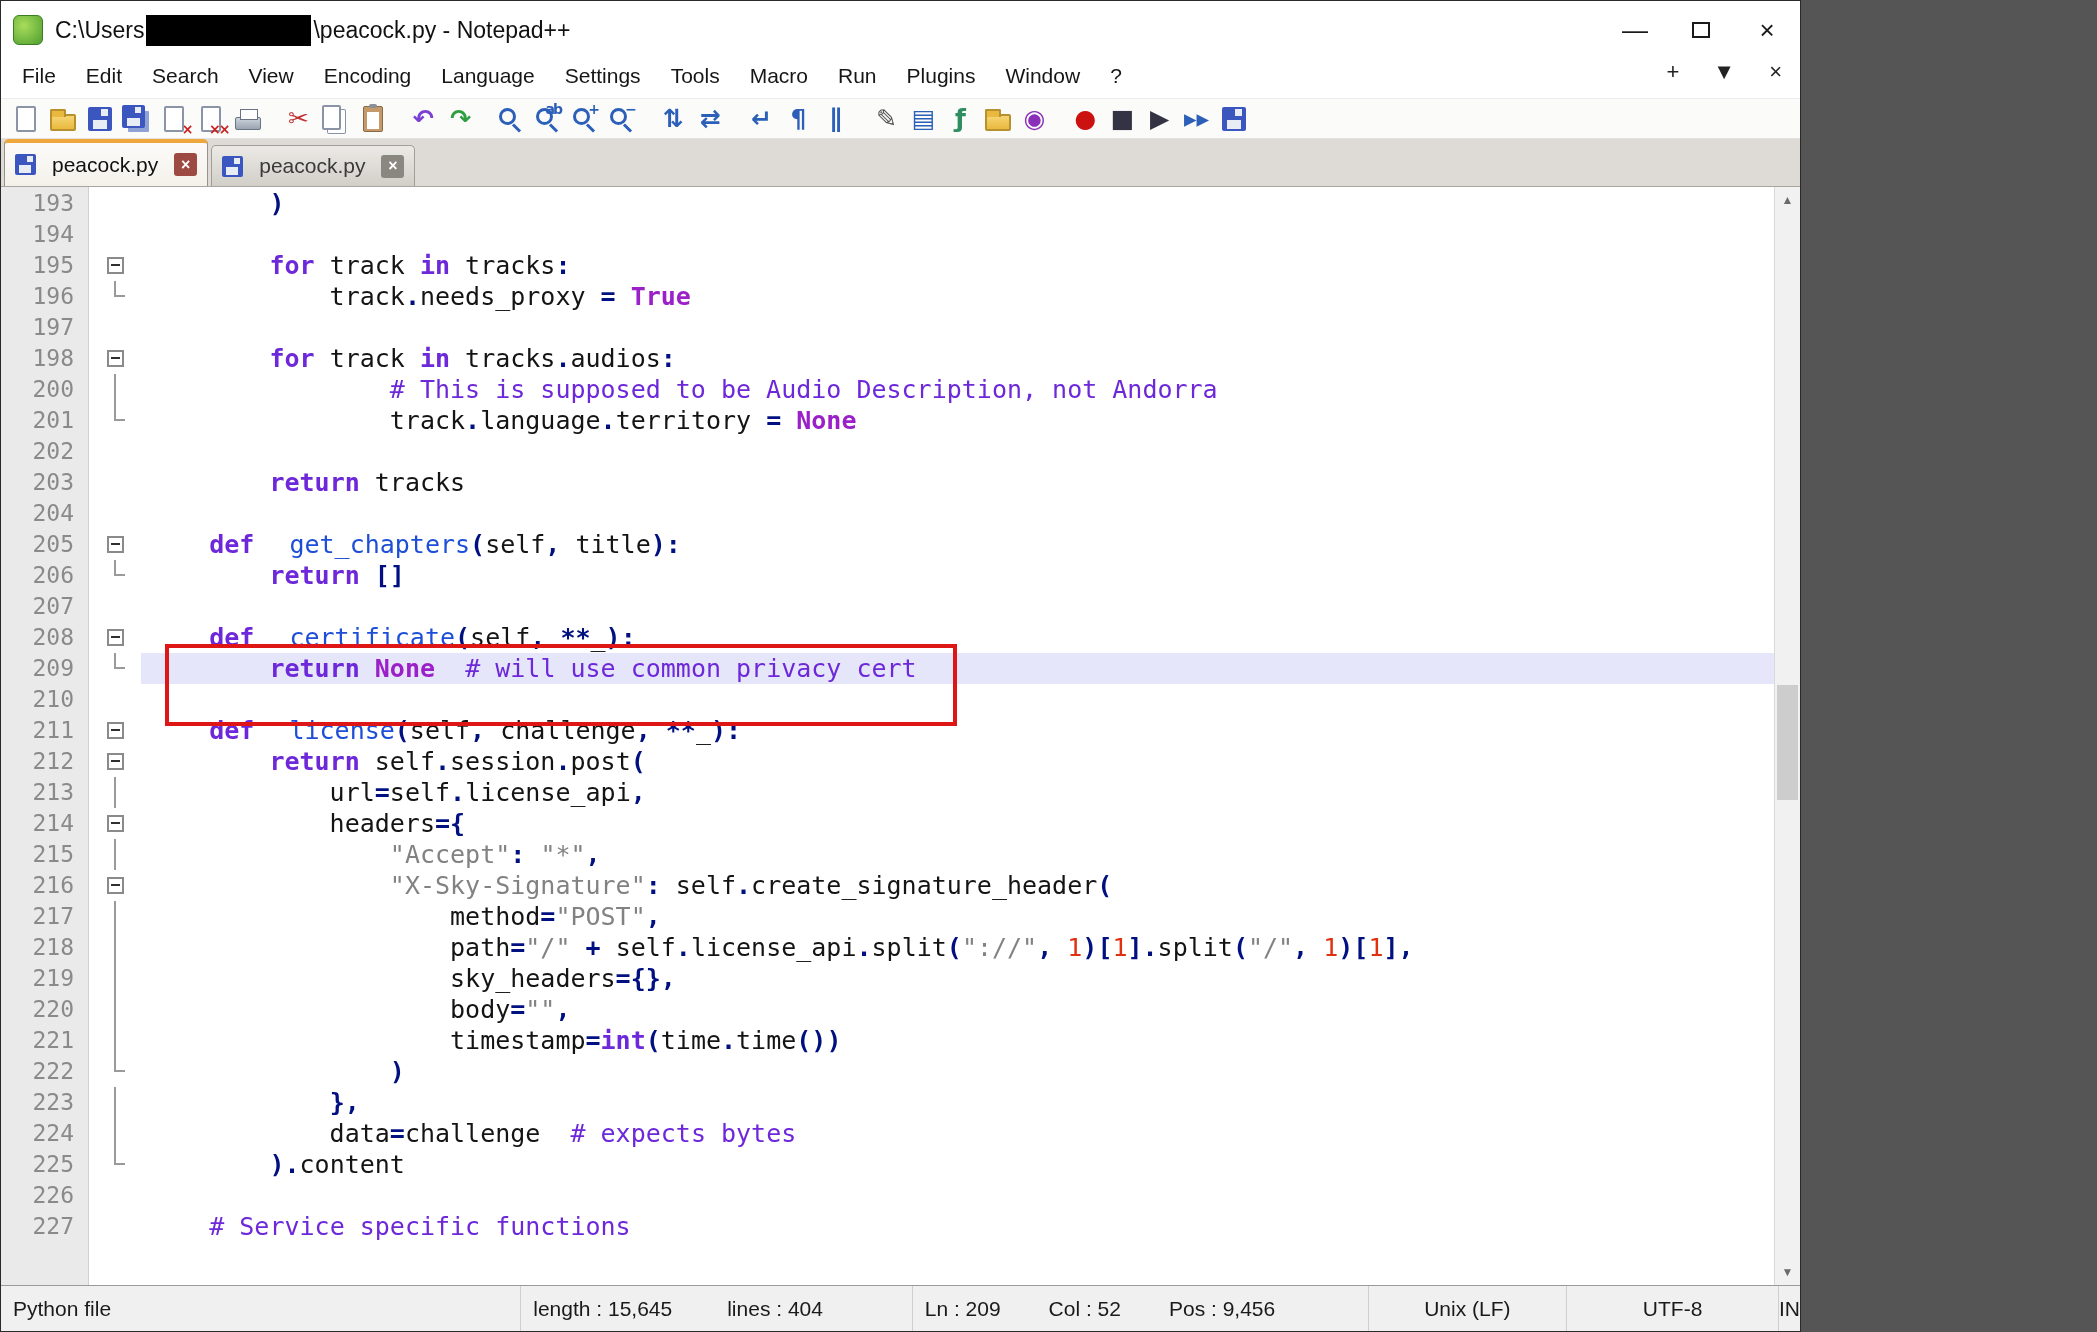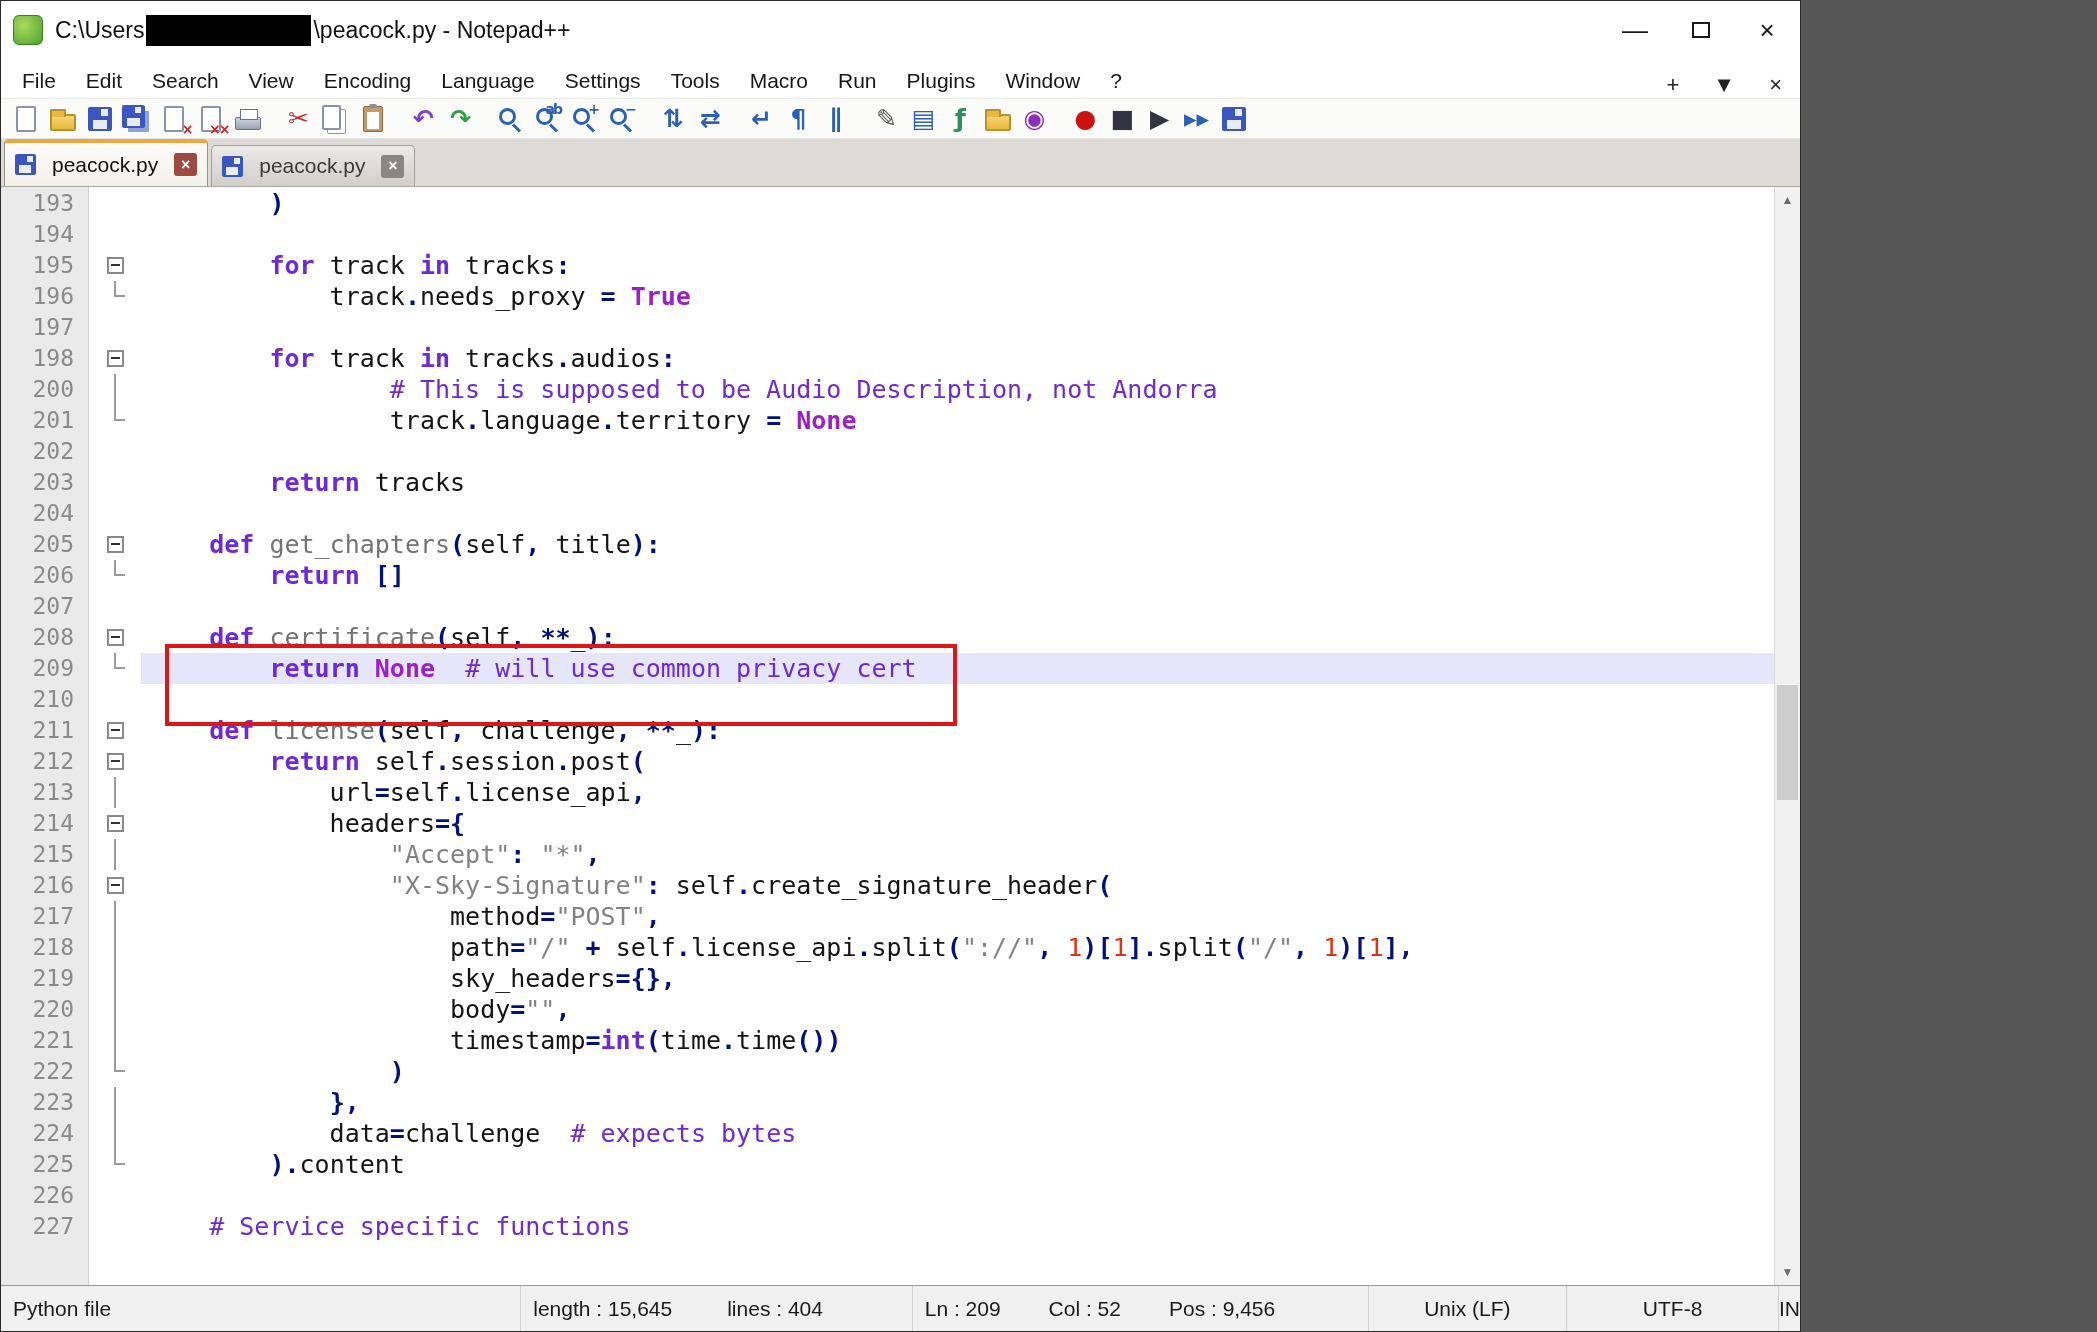--- a/index.html
+++ b/index.html
@@ -12,21 +12,21 @@
   
   .titlebar{height:58px;flex:none;display:flex;align-items:center;background:#fff;padding-left:12px;font-size:23px;color:#111;}
   .app-icon{width:30px;height:30px;border-radius:6px;margin-right:12px;
     background:radial-gradient(circle at 35% 35%, #a8dd5c, #4f9e2f);border:1px solid #3c7d22;flex:none;}
   .title-text{display:flex;align-items:center;white-space:pre;}
   .redact{display:inline-block;width:165px;height:31px;background:#000;margin:0 2px;}
   .win-controls{margin-left:auto;display:flex;height:100%;}
   .win-btn{width:66px;display:flex;align-items:center;justify-content:center;font-size:26px;color:#1a1a1a;}
   .max-box{width:18px;height:16px;border:2px solid #1a1a1a;display:inline-block;}
   
-  .menubar{height:40px;flex:none;display:flex;align-items:flex-end;background:#fff;font-size:21px;color:#161616;padding-left:6px;border-bottom:1px solid #ececec;}
+  .menubar{height:40px;flex:none;display:flex;align-items:flex-start;background:#fff;font-size:21px;color:#161616;padding-left:6px;border-bottom:1px solid #ececec;}
   .menu-item{padding:5px 15px;cursor:default;}
   .menu-right{margin-left:auto;display:flex;align-items:center;gap:34px;padding-right:18px;font-size:22px;color:#222;}
   
   .toolbar{height:40px;flex:none;display:flex;align-items:center;background:#fbfbfa;border-bottom:1px solid #e2e2e0;padding-left:6px;}
   .tb-btn{width:35px;height:35px;display:flex;align-items:center;justify-content:center;margin:0 1px;border-radius:3px;}
   .tb-sep{width:14px;height:100%;}
   .ic-glyph{font-family:"DejaVu Sans",sans-serif;font-size:25px;line-height:1;font-weight:bold;position:relative;}
   .ic{position:relative;}
   .ic-page{width:20px;height:26px;background:#fff;border:2px solid #8a94a6;border-radius:2px;}
   .ic-page2{width:19px;height:25px;background:#fff;border:2px solid #8a94a6;border-radius:2px;box-shadow:5px 4px 0 -1px #fff,5px 4px 0 0 #8a94a6;margin:-3px 4px 0 -4px;}
@@ -68,21 +68,21 @@
   .fold.line-v::before{content:"";position:absolute;left:25px;top:0;bottom:0;border-left:2px solid #9a9a9a;}
   .fold.corner::before{content:"";position:absolute;left:25px;top:0;height:16px;border-left:2px solid #9a9a9a;}
   .fold.corner::after{content:"";position:absolute;left:25px;top:14px;width:11px;border-top:2px solid #9a9a9a;}
   .fbox{width:17px;height:17px;background:#fff;border:2px solid #8a8a8a;position:relative;}
   .fbox::after{content:"";position:absolute;left:2px;right:2px;top:5px;border-top:2px solid #303030;}
   .code{flex:1;font:25px/31px "DejaVu Sans Mono",monospace;white-space:pre;color:#141414;padding-left:8px;}
   .line.cur .code{background:#e6e6fa;}
   .tok-t{color:#141414;}
   .tok-k{color:#6d28d9;font-weight:bold;}
   .tok-w{color:#9b20c8;font-weight:bold;}
-  .tok-f{color:#737373;}
+  .tok-f{color:#1d4ed8;margin-left:20px;}
   .tok-s{color:#828282;}
   .tok-c{color:#6d28d9;margin-top:32px;}
   .tok-o{color:#001080;font-weight:bold;}
   .tok-n{color:#e03010;}
   .annotation-rect{position:absolute;left:164px;top:457px;width:792px;height:82px;border:4px solid #de1616;z-index:3;pointer-events:none;}
   
   .vscroll{position:absolute;right:0;top:0;bottom:0;width:26px;background:#f1f1f1;border-left:1px solid #dadada;}
   .scroll-btn{height:26px;display:flex;align-items:center;justify-content:center;font-size:12px;color:#6a6a6a;}
   .scroll-btn.down{position:absolute;bottom:0;left:0;right:0;}
   .thumb{position:absolute;left:2px;right:2px;top:498px;height:115px;background:#cdcdcd;}

